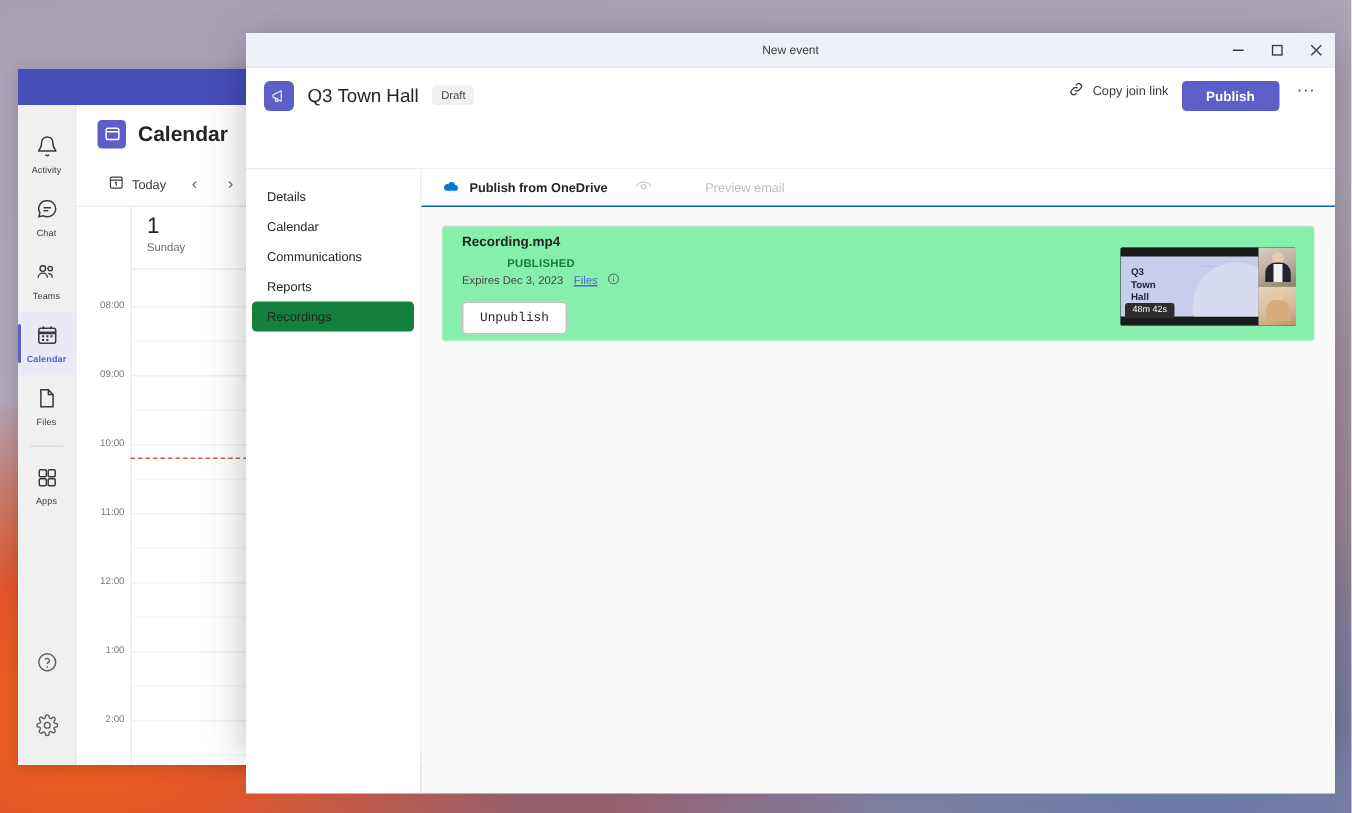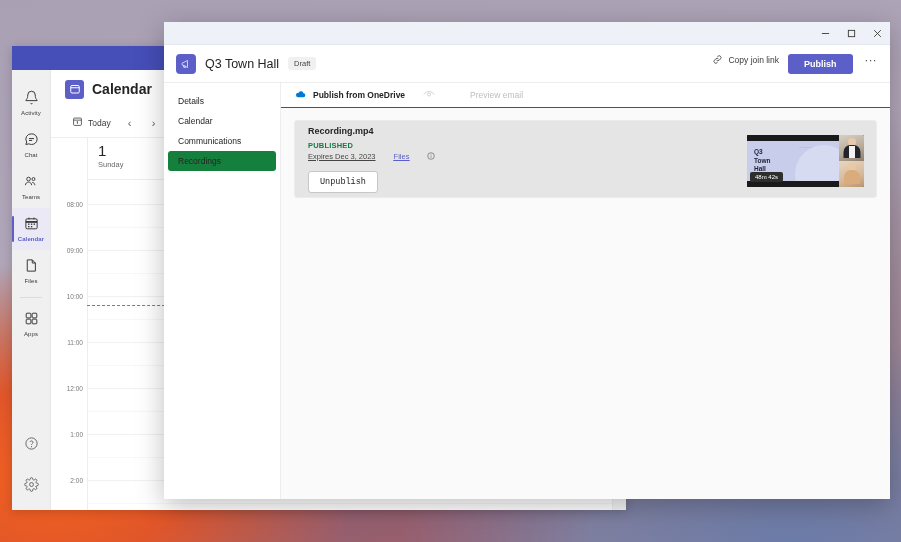--- a/index.html
+++ b/index.html
@@ -154,21 +154,21 @@
     display: flex; align-items: center; gap: 5px;
     font-size: 8.5px; color: #3b3a39;
   }
   #publish-btn {
     background: #5b5fc7; color: #fff; font-size: 9px; font-weight: 600;
     padding: 5px 16px; border-radius: 3px; border: none;
     font-family: "Liberation Sans", sans-serif;
   }
   #more-btn { font-size: 11px; color: #3b3a39; padding: 0 3px; letter-spacing:.5px;}
 
-  #dlg-body { display: flex; height: 417px; border-top: 1px solid #ededed; }
+  #dlg-body { display: flex; height: 417px; border-top: 1px solid #ededed; margin-top: 30px; }
 
   
   #dlg-nav {
     width: 117px; background: #fff; padding-top: 8px;
     border-right: 1px solid #ededed;
   }
   .nav-item {
     font-size: 8.5px; color: #252423; padding: 5px 0 5px 10px;
     margin: 0 4px; border-radius: 3px;
   }
@@ -181,32 +181,32 @@
     padding-left: 14px; background: #fff; border-bottom: 1px solid #0369a1;
   }
   .ctab {
     display: flex; align-items: center; gap: 6px; font-size: 8.5px;
     font-weight: 700; color: #252423; height: 25px;
   }
   .ctab.disabled { color: #bdbdbd; font-weight: 400; gap: 35px; }
 
   #card-wrap { padding: 12px 13px; }
   #rec-card {
-    background: #e5e5e5; border: 1px solid #ececec; border-radius: 3px;
+    background: #86efac; border: 1px solid #ececec; border-radius: 3px;
     height: 78px; display: flex; align-items: center;
     padding: 0 12px 0 13px; position: relative;
   }
   #rec-name { font-size: 9px; font-weight: 700; color: #252423; }
   #rec-status {
     font-size: 7.5px; font-weight: 700; color: #107c41;
-    letter-spacing: .2px; margin-top: 5px;
+    letter-spacing: .2px; margin-top: 5px; text-align: center;
   }
   #rec-expiry {
     font-size: 7.5px; color: #484644; margin-top: 2px;
-    display: flex; align-items: center; gap: 18px; text-decoration: underline;
+    display: flex; align-items: center; gap: 7px;
   }
   #extend-link { color: #5b5fc7; text-decoration: underline; }
   #unpublish-btn {
     margin-top: 9px; font-size: 8.5px; color: #252423; background: #fff;
     border: 1px solid #c8c6c4; border-radius: 3px; padding: 5px 11px;
     font-family: Liberation Mono, monospace;
   }
 
   
   #thumb {
@@ -410,20 +410,21 @@
           <div id="cal-right-strip"></div>
           <div id="nowline" style="top: 167px; left: 36px; border-top-color: rgb(217, 83, 79);"></div>
         </div>
       </div>
     </div>
   </div>
 
   <div id="dialog">
 
     <div id="dlg-titlebar">
+      <span id="dlg-title">New event</span>
       <div id="win-ctrls">
         <div class="win-btn">
           <svg width="9" height="9" viewBox="0 0 10 10" stroke="#3b3a39" stroke-width="1">
               <path d="M1 5h8"></path>
             </svg>
         </div>
         <div class="win-btn">
           <svg width="9" height="9" viewBox="0 0 10 10" fill="none" stroke="#3b3a39" stroke-width="1">
               <rect x="1.5" y="1.5" width="7" height="7"></rect>
             </svg>
@@ -460,20 +461,21 @@
         <span id="more-btn">···</span>
       </div>
     </div>
 
     <div id="dlg-body">
 
       <div id="dlg-nav">
         <div class="nav-item">Details</div>
         <div class="nav-item">Calendar</div>
         <div class="nav-item">Communications</div>
+        <div class="nav-item">Reports</div>
         <div class="nav-item active">Recordings</div>
       </div>
 
       <div id="dlg-content">
 
         <div id="content-tabs">
           <div class="ctab">
             <span>
               <svg width="12" height="9" viewBox="0 0 24 17" fill="#0078d4">
                 <path d="M7.6 5.1A5 5 0 0 1 17 6.1a3.9 3.9 0 0 1 3.6 3.9 3.9 3.9 0 0 1-3.9 3.9H6.4A4.4 4.4 0 0 1 2 9.5a4.4 4.4 0 0 1 5.6-4.4z"></path>

